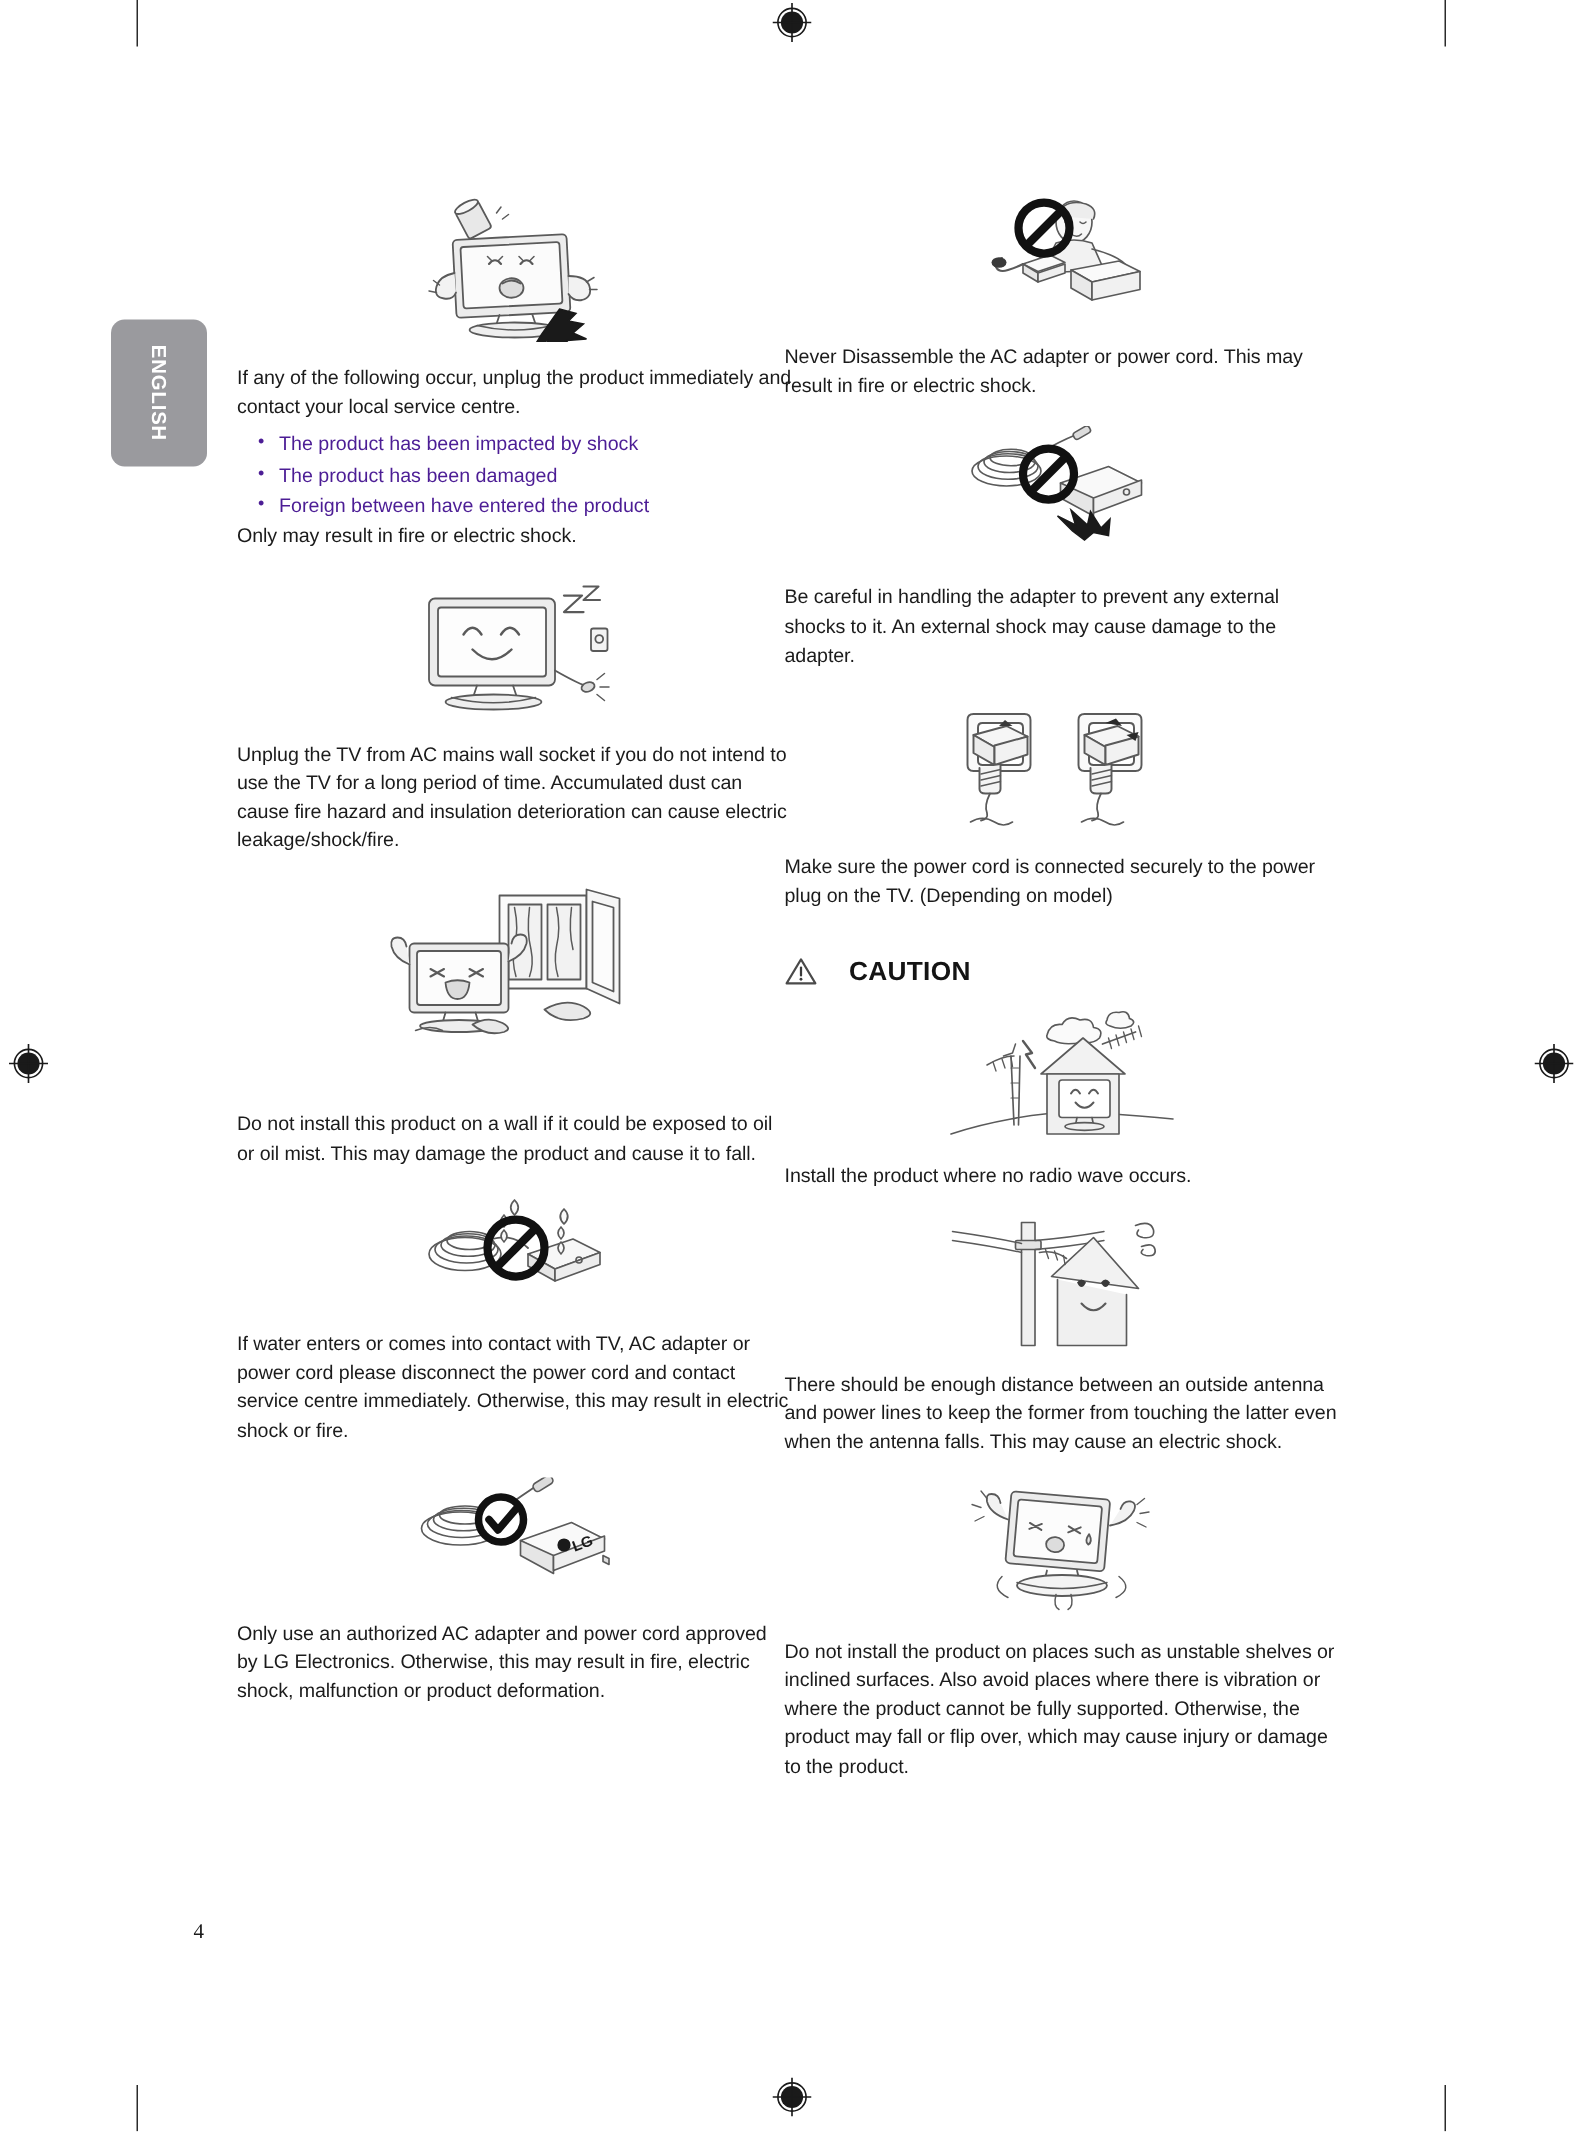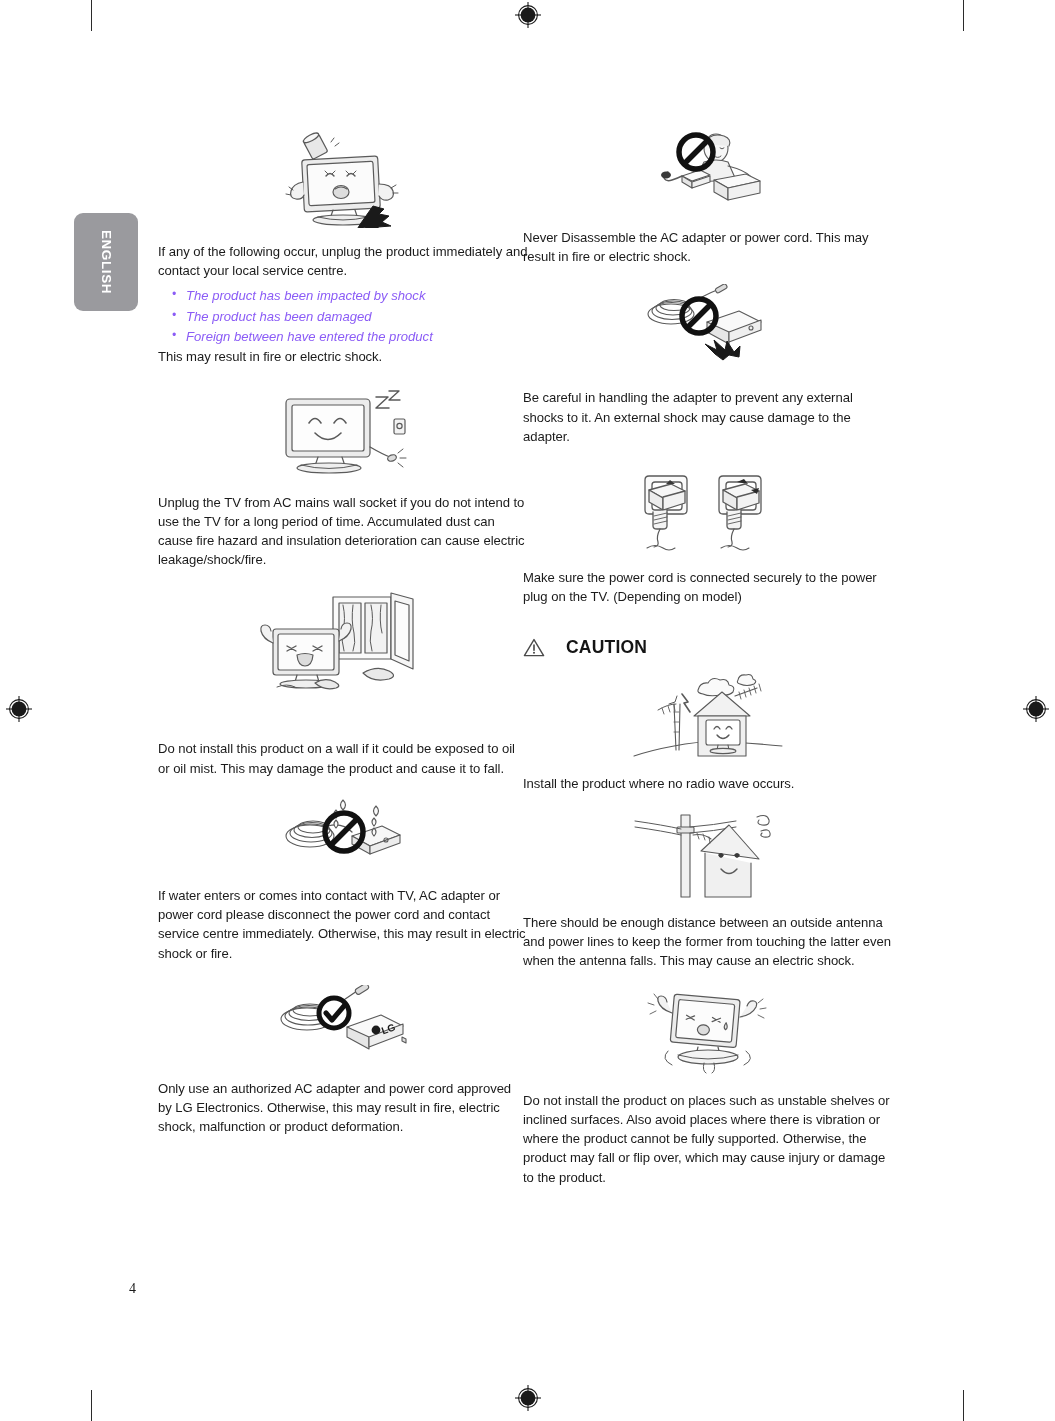--- a/index.html
+++ b/index.html
@@ -74,22 +74,21 @@
   .bullets {
     margin: 6px 0 0 0;
     padding: 0;
     list-style: none;
   }
   .bullets li {
     position: relative;
     font-size: 13.1px;
     line-height: 1.55;
     padding-left: 28px;
-    color: #8b5cf6;
-    font-style: italic;
+    color: #4c1d95;
   }
   .bullets li:before {
     content: "\2022";
     position: absolute;
     left: 14px;
     top: -1px;
     font-size: 12px;
   }
 
   .fig {
@@ -211,21 +210,21 @@
         <path d="M100 76 l11 3 l-5 5 l10 2 l-7 6 l9 4 l-13 1 l1 8 l-8 -6 l-4 7 l-2 -9 l-9 4 l5 -8 z" fill="#1a1a1a" stroke="#1a1a1a" stroke-width="1"></path>
       </svg>
     </div>
     <div class="sp-14"></div>
     <p class="para">If any of the following occur, unplug the product immediately and contact your local service centre.</p>
     <ul class="bullets">
       <li>The product has been impacted by shock</li>
       <li>The product has been damaged</li>
       <li>Foreign between have entered the product</li>
     </ul>
-    <p class="para">This may result in fire or electric shock.</p>
+    <p class="para">Only may result in fire or electric shock.</p>
 
     <div class="sp-22"></div>
 
     <div class="fig-wrap">
       <svg class="fig" width="150" height="90" viewBox="0 0 150 90" aria-hidden="true">
         <g fill="none" stroke="#5a5a5a" stroke-width="1.2" stroke-linejoin="round" stroke-linecap="round">
 
           <rect x="18" y="10" width="84" height="58" rx="4" fill="#ececec"></rect>
           <rect x="24" y="16" width="72" height="46" rx="2" fill="#fdfdfd"></rect>
 

